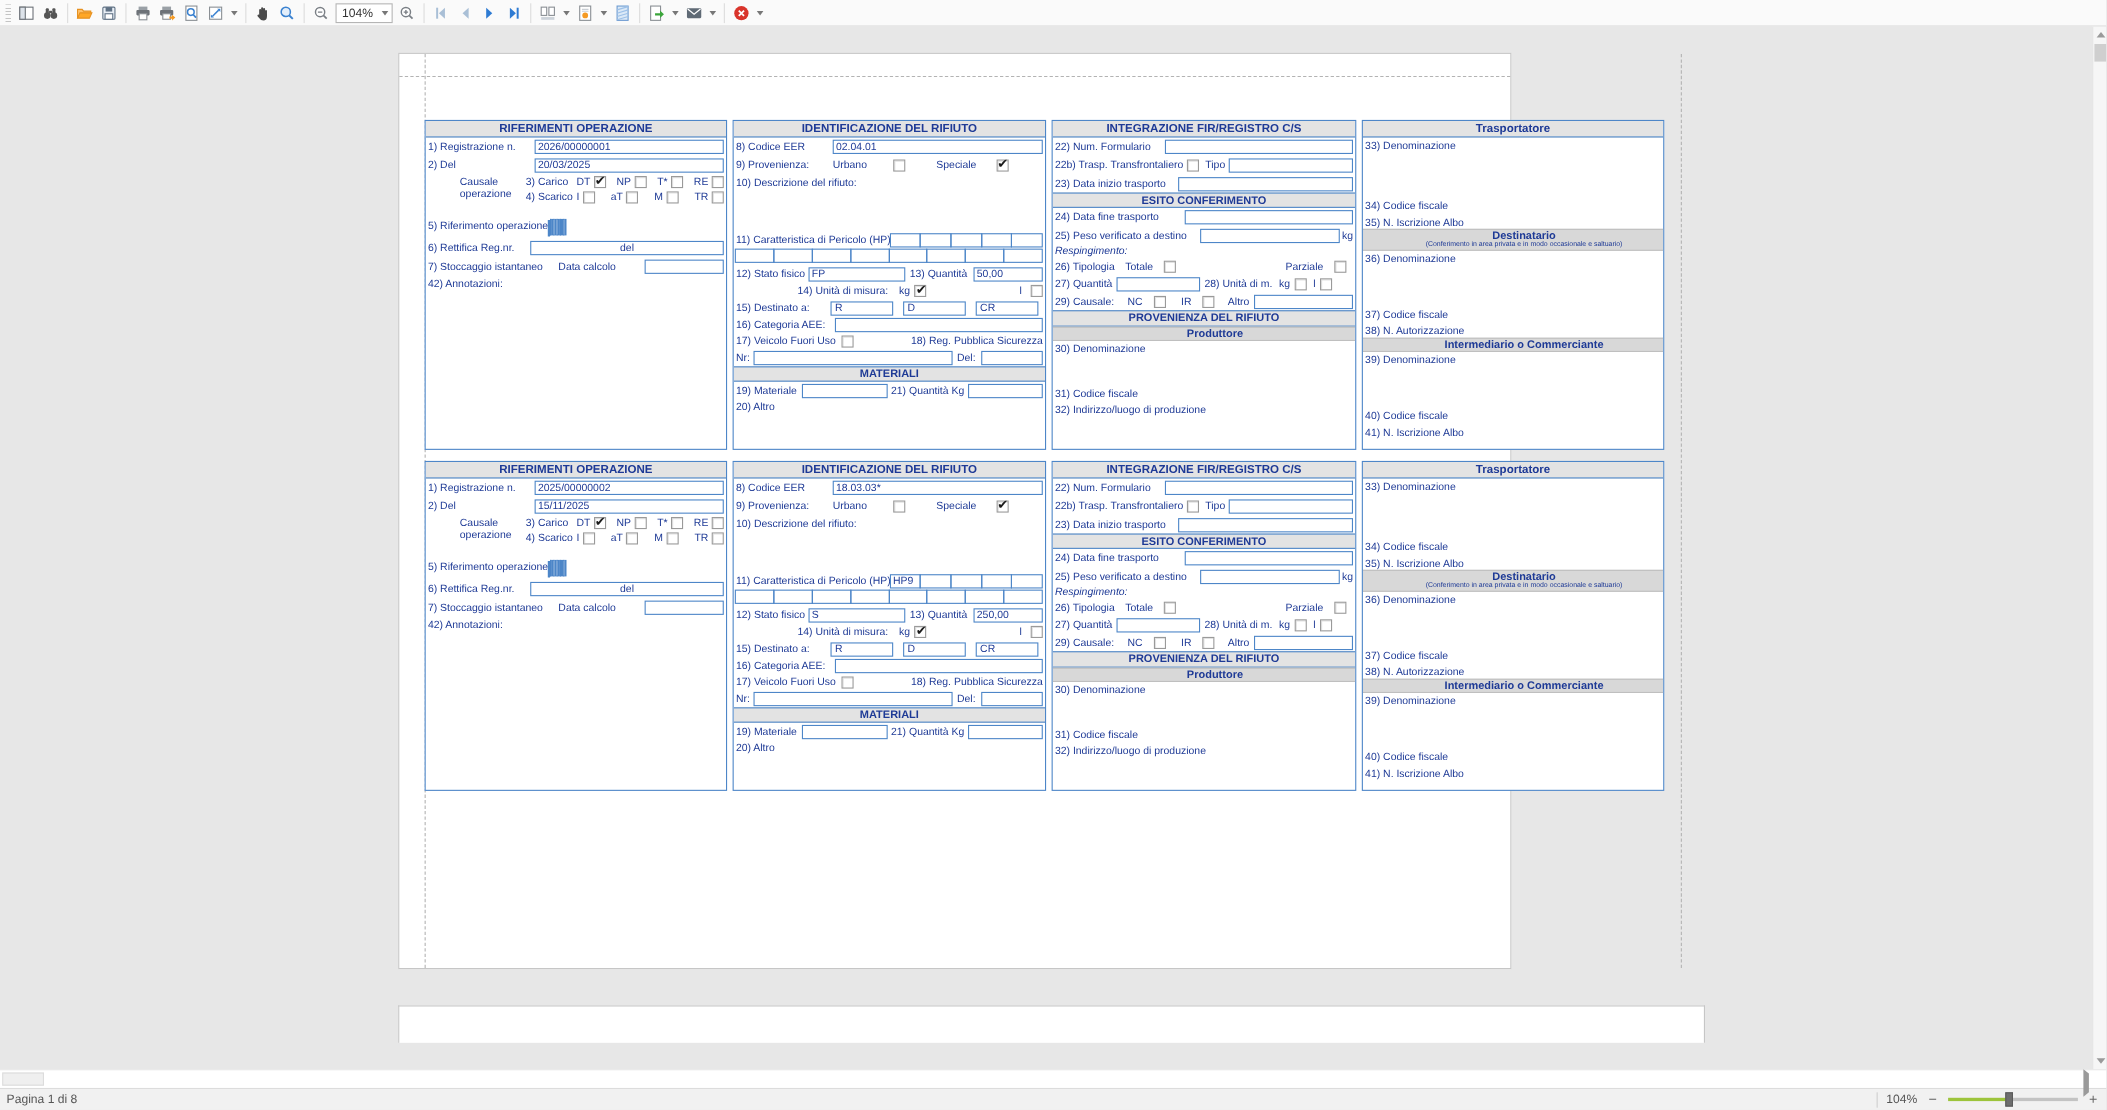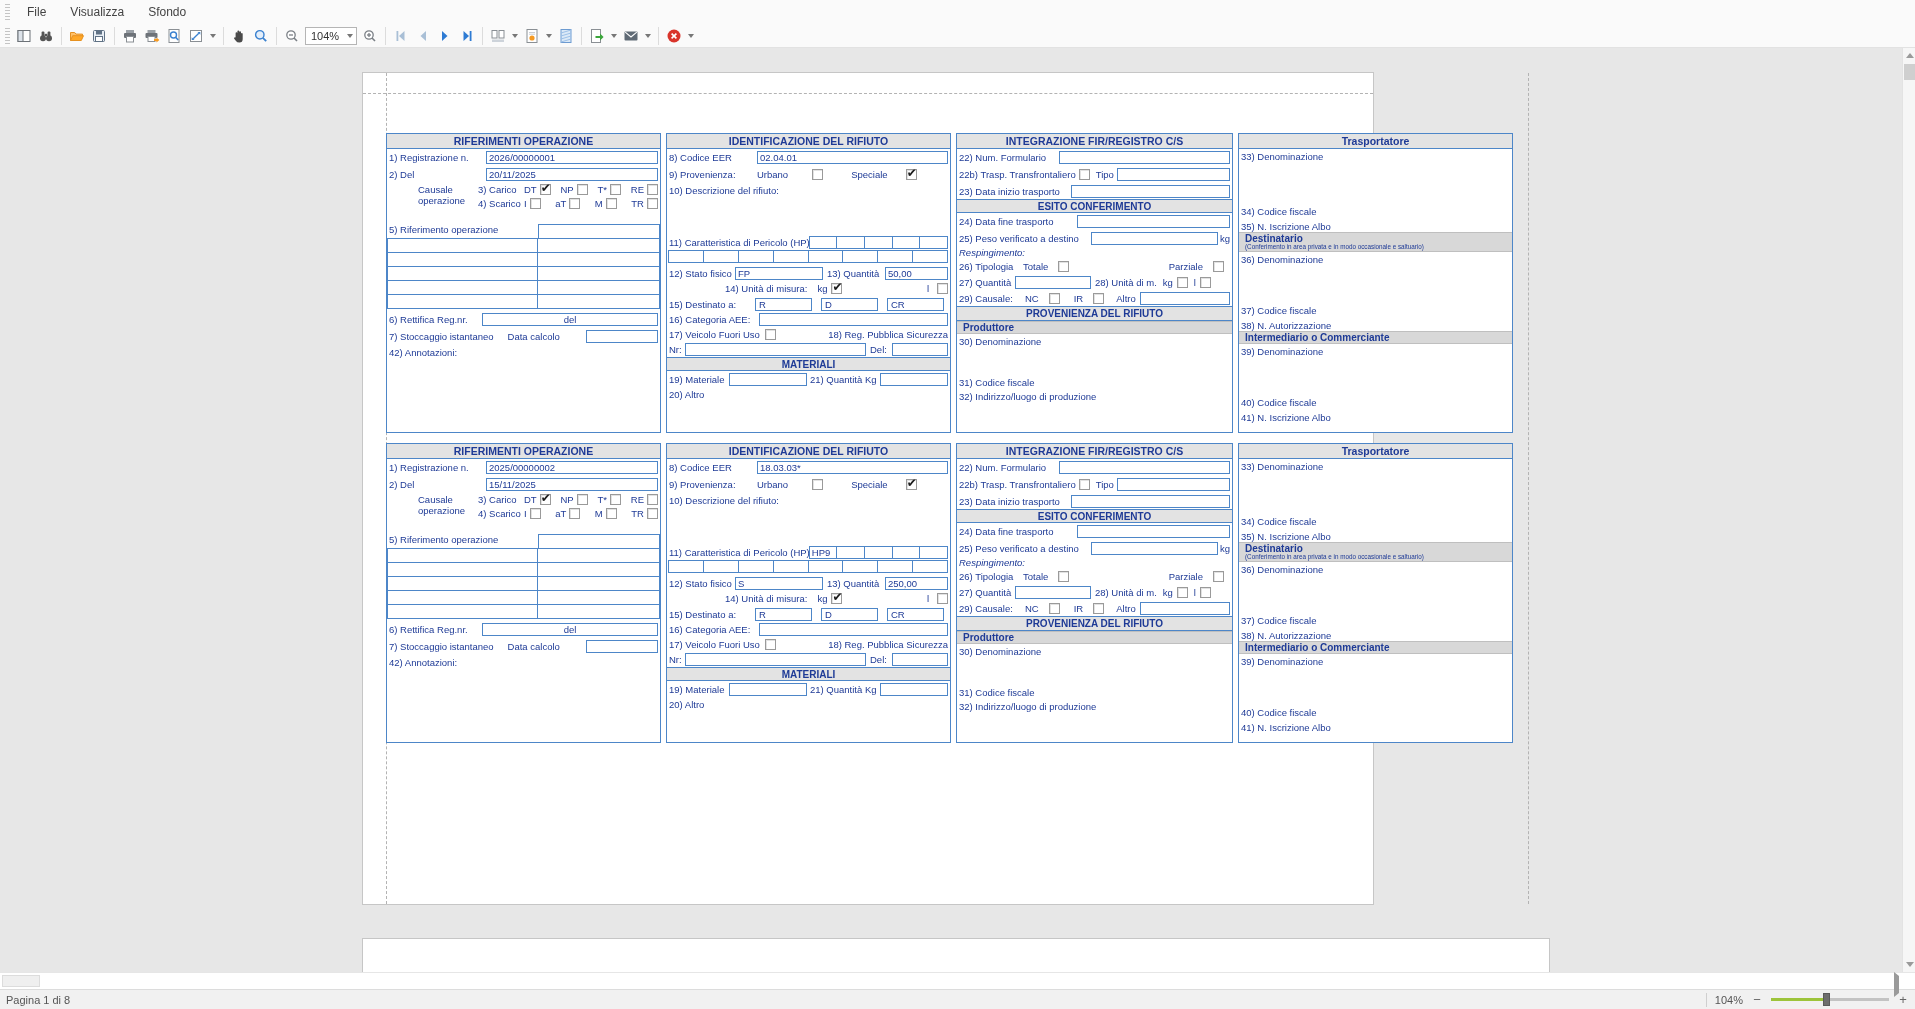--- a/index.html
+++ b/index.html
@@ -55,56 +55,50 @@
   .slider .trackR{position:absolute;left:56px;right:0;height:3px;background:#c3c3c3;}
   .slider .thumb{position:absolute;left:52px;top:0;width:7px;height:13px;background:#6e6e6e;border:1px solid #5a5a5a;}
 
   
   .records-host{position:absolute;left:23px;top:60px;width:1127px;display:flex;flex-direction:column;gap:10px;}
   .record{display:flex;gap:5px;height:300px;}
   .panel{border:1px solid var(--blue);background:#fff;display:flex;flex-direction:column;color:var(--navy);font-size:9.5px;overflow:hidden;}
   .p1{width:275px}.p2{width:285px}.p3{width:277px}.p4{width:275px}
   .phead{height:15px;line-height:15px;background:var(--band);border-bottom:1px solid var(--blue);font-weight:bold;font-size:10.5px;text-align:center;flex:none;}
   .band{background:var(--band);border-top:1px solid var(--blue);border-bottom:1px solid var(--blue);font-weight:bold;font-size:10px;text-align:center;flex:none;line-height:13px;}
-  .subband{background:var(--subband);border-top:1px solid #bfbfbf;border-bottom:1px solid #bfbfbf;font-weight:bold;font-size:10px;text-align:left;padding-left:6px;flex:none;line-height:12px;}
+  .subband{background:var(--subband);border-top:1px solid #bfbfbf;border-bottom:1px solid #bfbfbf;font-weight:bold;font-size:10px;text-align:center;padding-left:20px;flex:none;line-height:12px;}
   .prow{display:flex;align-items:center;padding:0 2px;flex:none;}
   .lbl{white-space:nowrap;flex:none;}
   .box{border:1px solid var(--blue);height:13px;line-height:11px;padding:0 2px;background:#fff;}
   .flex1{flex:1;}
   .filler{flex:1;}
   .cb{width:11px;height:11px;border:1px solid #9a9a9a;background:#fff;box-shadow:inset 1px 1px 0 #e2e2e2;position:relative;flex:none;}
   .cb.checked::after{content:"\2714";position:absolute;left:0px;top:-4px;font-size:12px;font-weight:bold;color:#1a1a1a;}
   .it{font-style:italic;}
   .bold{font-weight:normal;margin-left:29px;}
   
-  .rif{display:flex;flex-direction:column;margin-top:2px;flex:none;}
+  .rif{display:flex;flex-direction:row;margin-top:2px;flex:none;}
   .rifrow{display:flex;height:15px;margin-top:-1px;}
   .rifrow:first-child{margin-top:0;}
   .riflbl{flex:1.24;padding-left:2px;white-space:nowrap;}
   .lcell{flex:1.24;border:1px solid var(--blue);border-right:none;}
   .rcell{flex:1;border:1px solid var(--blue);}
   
   .hpcells{display:flex;flex:1;}
   .hpcell{flex:1;border:1px solid var(--blue);height:13px;margin-left:-1px;padding-left:2px;}
   .cells8{display:flex;flex:none;padding:0 2px;}
   .c8{flex:1;border:1px solid var(--blue);height:13px;margin-left:-1px;}
   .dstcell{width:57px;border:1px solid var(--blue);height:13px;padding-left:3px;margin-right:9px;}
   .destsub{font-size:6.3px;font-weight:normal;line-height:6px;display:block;}
 </style>
 </head>
 <body>
 
 <div class="app">
 
-  <div class="menubar">
-    <span class="grip"></span>
-    <span class="menuitem">File</span>
-    <span class="menuitem">Visualizza</span>
-    <span class="menuitem">Sfondo</span>
-  </div>
 
   <div class="toolbar">
     <span class="grip"></span>
     <span class="tbtn">
         <svg width="16" height="16">
           <rect x="2" y="2.5" width="12" height="11" fill="#fff" stroke="#6d7278"></rect>
           <rect x="2" y="2.5" width="5" height="11" fill="#dde3ea" stroke="#6d7278"></rect>
         </svg>
       </span>
     <span class="tbtn">
@@ -278,21 +272,21 @@
   <div class="record">
 
     <section class="panel p1">
       <div class="phead">RIFERIMENTI OPERAZIONE</div>
       <div class="prow" style="height:17px">
         <span class="lbl" style="width:97px">1) Registrazione n.</span>
         <span class="box flex1">2026/00000001</span>
       </div>
       <div class="prow" style="height:16px">
         <span class="lbl" style="width:97px">2) Del</span>
-        <span class="box flex1">20/11/2025</span>
+        <span class="box flex1">20/03/2025</span>
       </div>
       <div class="prow" style="height:40px;align-items:flex-start;padding-top:2px">
         <span class="lbl bold" style="width:60px;white-space:normal;line-height:11px">Causale operazione</span>
         <div style="flex:1;display:flex;flex-direction:column;gap:3px">
           <div style="display:flex;align-items:center">
             <span class="lbl" style="width:46px">3) Carico</span>
             <span class="lbl">DT</span>
                     <span class="cb checked" style="margin-left:3px"></span>
             <span class="lbl" style="margin-left:auto">NP</span>
                     <span class="cb" style="margin-left:3px"></span>

